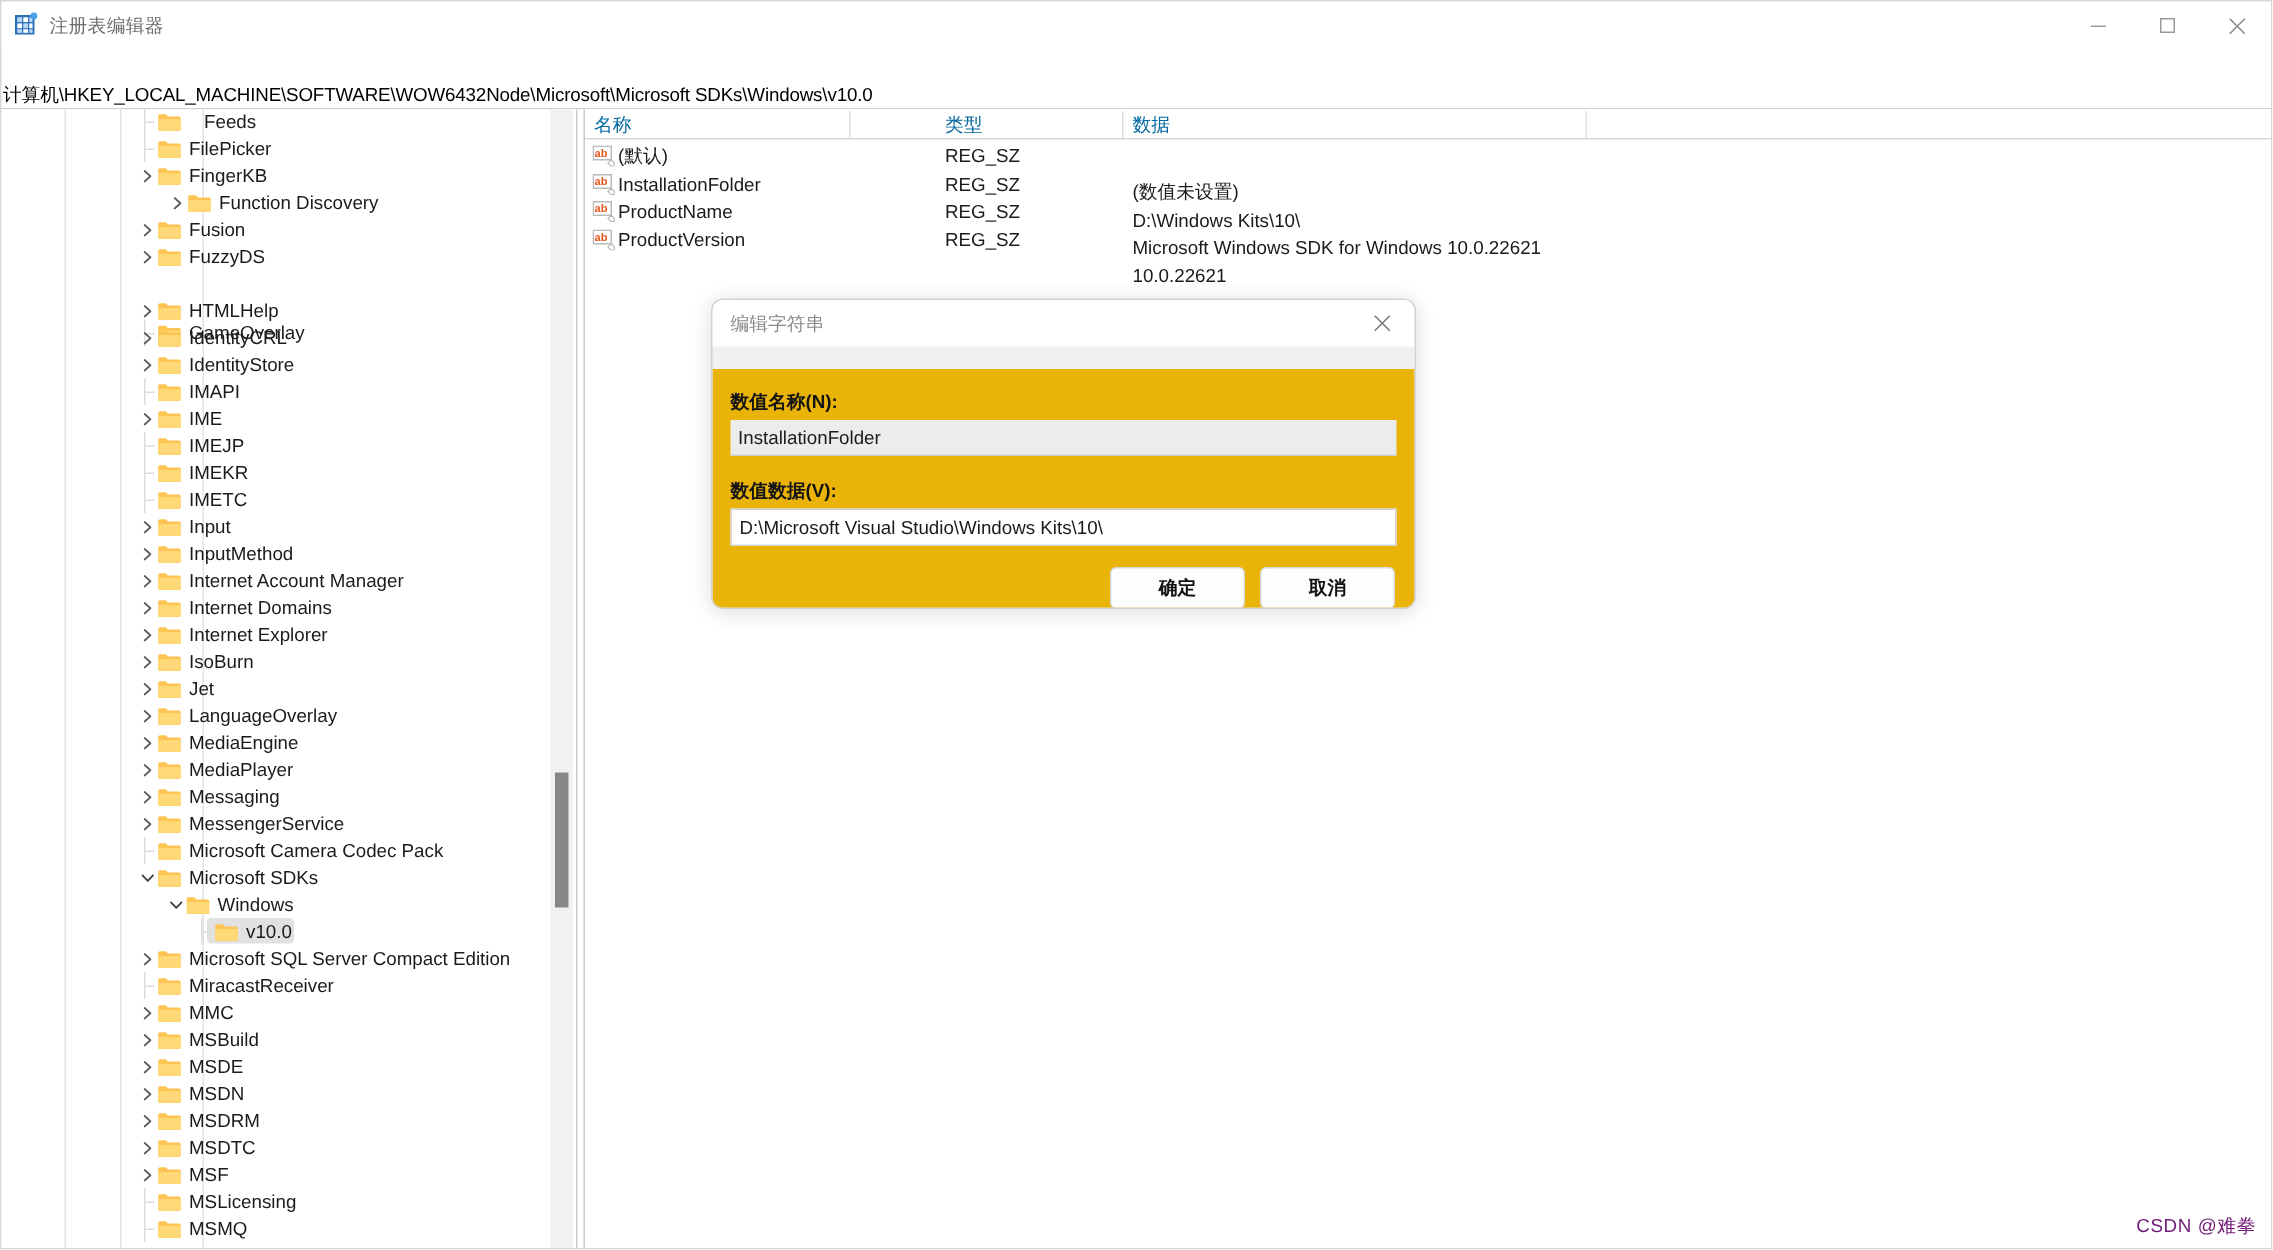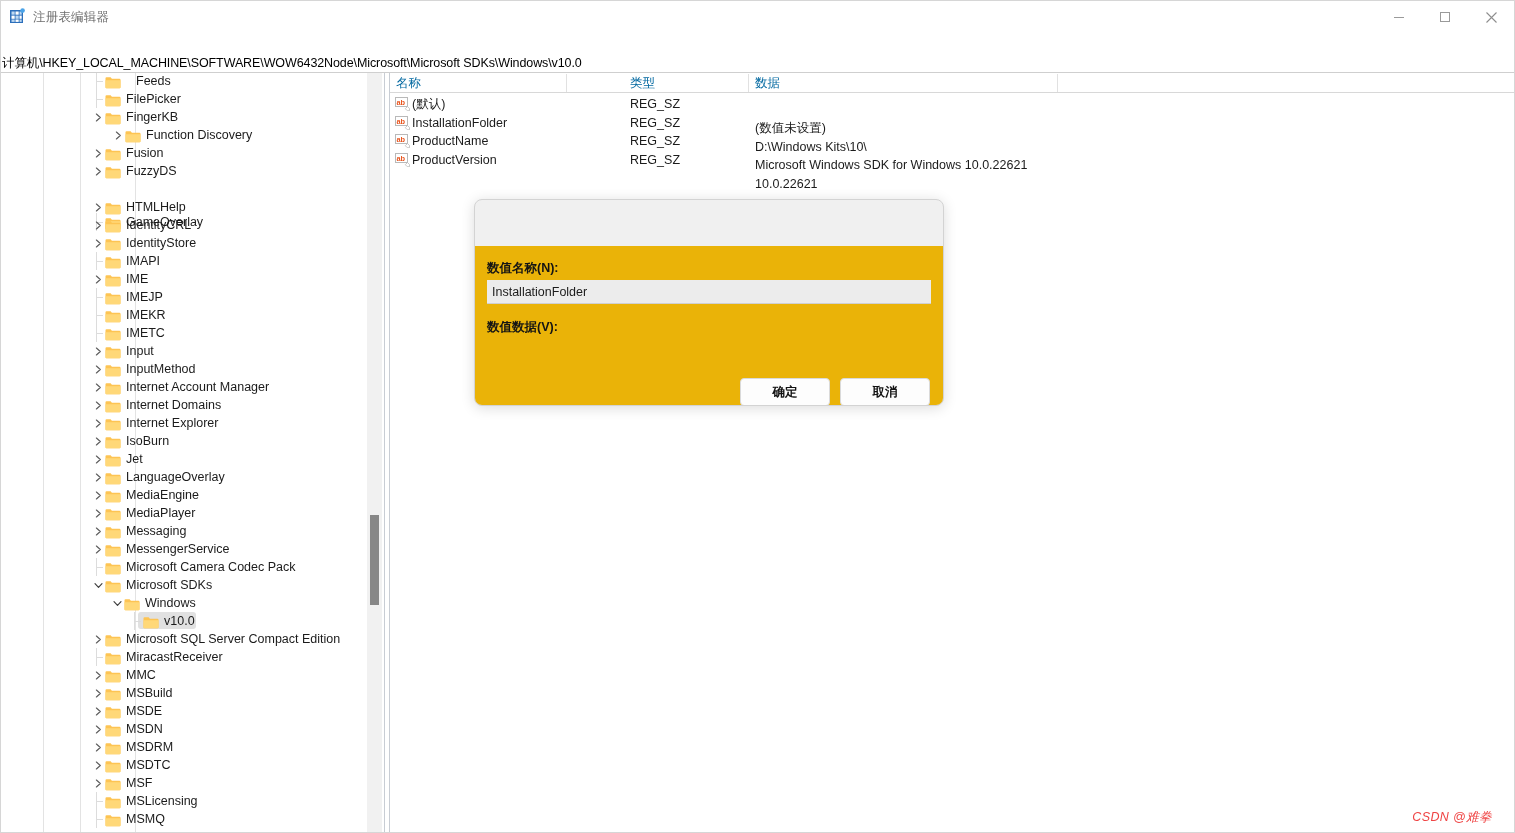--- a/index.html
+++ b/index.html
@@ -220,24 +220,23 @@
     background: #fdfdfd;
     border: 1px solid #dadada;
     border-radius: 4px;
     font-size: 12.5px; color: #121212; font-weight: bold;
     display: flex; align-items: center; justify-content: center;
     font-family: "Liberation Sans", "DejaVu Sans", sans-serif;
   }
 
   
   .watermark {
-    position: absolute; right: 22px; bottom: 6px;
-    font-size: 12.5px; color: #ef4444;
+    position: absolute; right: 10px; bottom: 6px;
+    font-size: 12.5px; color: #701a75;
     letter-spacing: .4px;
-    font-style: italic;
   }
 </style>
 </head>
 <body>
 
 <div id="app">
 
   <div class="titlebar">
     <span class="app-icon">
       <svg width="17" height="17" viewBox="0 0 17 17">
@@ -814,25 +813,34 @@
               </svg></span>
             <span class="vname">ProductVersion</span>
             <span class="vtype">REG_SZ</span>
             <span class="vdata">10.0.22621</span>
           </div>
         </div>
     </div>
   </div>
 
   <div class="dialog">
+    <div class="dlg-title">
+      <span class="dlg-title-text">编辑字符串</span>
+      <div class="dlg-close">
+        <svg width="13" height="13" viewBox="0 0 13 13">
+            <path d="M1.5 1.5 L11.5 11.5 M11.5 1.5 L1.5 11.5" stroke="#7a7a7a" stroke-width="1.1" fill="none"></path>
+          </svg>
+      </div>
+    </div>
     <div class="dlg-body">
       <span class="fld-label" style="left:12px; top:14px;">数值名称(N):</span>
       <input class="inp inp-ro" style="left: 12px; top: 34px; width: 444px;" readonly="" value="InstallationFolder">
 
       <span class="fld-label" style="left:12px; top:73px;">数值数据(V):</span>
+      <input class="inp inp-rw" style="left: 12px; top: 93px; width: 444px;" value="D:\Microsoft Visual Studio\Windows Kits\10\">
 
       <div class="dlg-btn" style="left:265px; top:132px;">确定</div>
       <div class="dlg-btn" style="left:365px; top:132px;">取消</div>
     </div>
   </div>
 
   <div class="watermark">CSDN @难拳</div>
 </div>
 
 </body></html>

